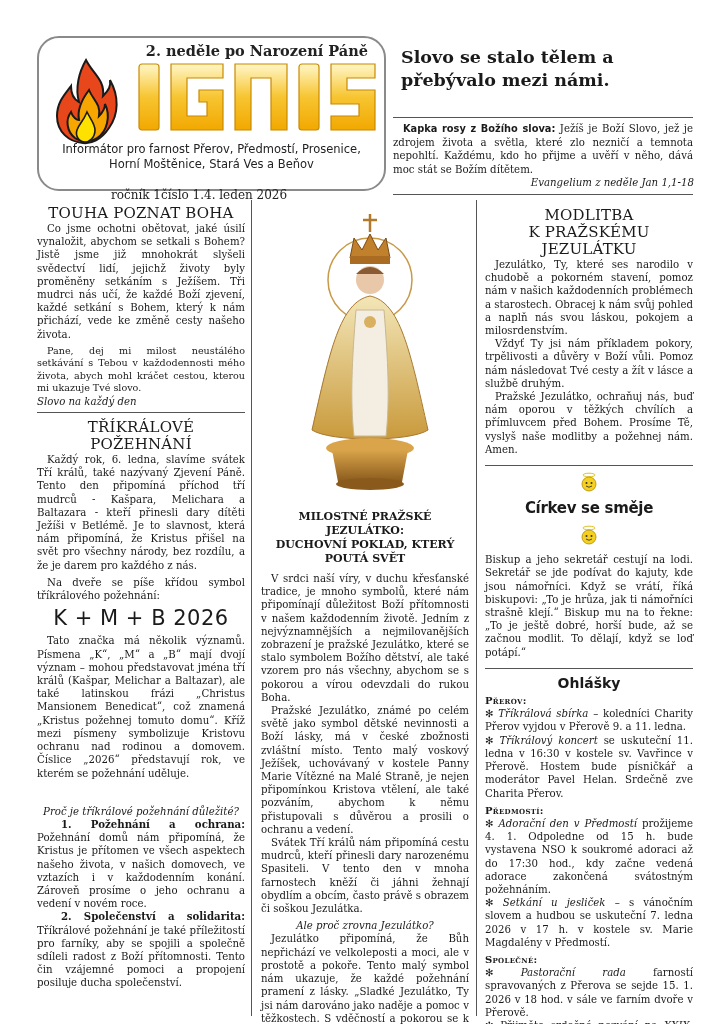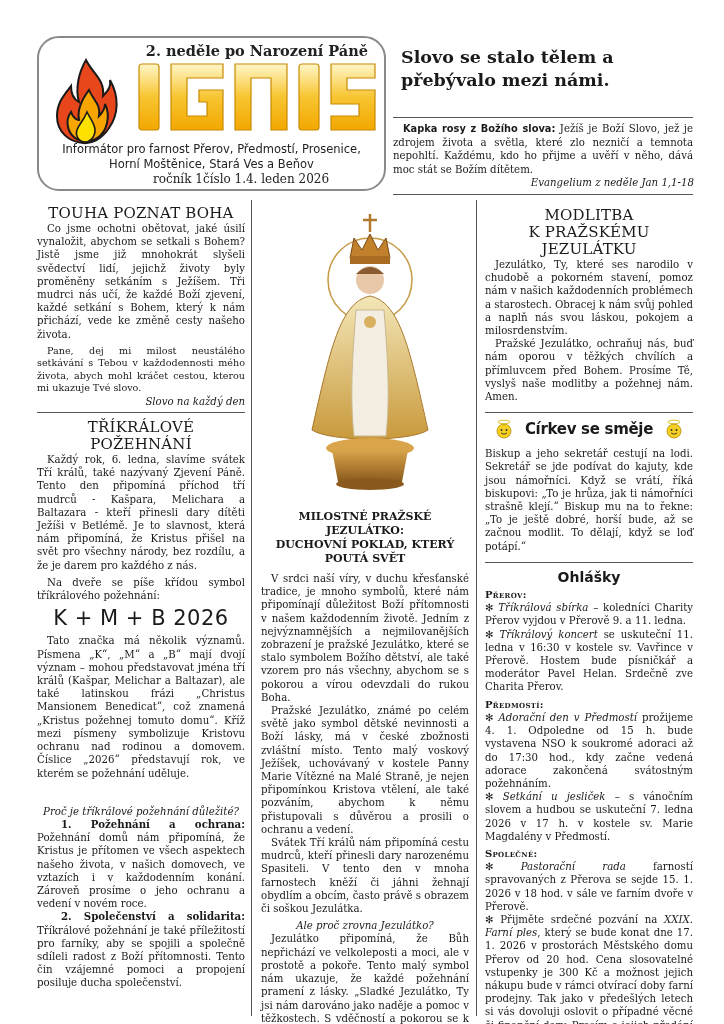--- a/index.html
+++ b/index.html
@@ -17,23 +17,23 @@
   }
   .masthead .flame { position: absolute; left: 14px; top: 18px; width: 66px; height: 90px; }
   .masthead .logo {
     position: absolute; left: 98px; top: 20px; width: 240px; height: 76px;
   }
   .masthead .info {
     position: absolute; left: 10px; right: 10px; top: 104px; text-align: center;
     font-family: "DejaVu Sans", sans-serif; font-size: 11.5px; line-height: 15px; color: #222;
   }
   .masthead .meta {
-    position: absolute; left: 72px; top: 134px; width: 260px;
+    position: absolute; left: 72px; top: 150px; width: 260px;
     font-family: "DejaVu Serif", serif; font-size: 12px; color: #222;
-    display: flex; justify-content: center;
+    display: flex; justify-content: flex-start;
   }
 
   
   .psalm { position: absolute; left: 401px; top: 45px; width: 290px; }
   .psalm .label { font-family: "DejaVu Sans", sans-serif; font-size: 10.5px; color: #222; margin-left: 10px; }
   .psalm .text { font-family: "DejaVu Serif", serif; font-weight: bold; font-size: 17.5px; line-height: 23px; margin-top: 1px; }
   .rule { position: absolute; height: 0; border-top: 1.6px solid #555; }
   .dew {
     position: absolute; left: 393px; top: 122px; width: 300px;
     font-size: 10.2px; line-height: 13.6px; text-align: justify; text-indent: 10px;
@@ -46,30 +46,30 @@
   .col p { text-align: justify; text-indent: 10px; }
   .col h2 { text-align: center; font-weight: normal; font-size: 15px; line-height: 17px; letter-spacing: 0.2px; }
   .col h3 { text-align: center; font-weight: bold; font-size: 11px; line-height: 14px; }
   .vrule { position: absolute; width: 0; border-left: 1.6px solid #555; }
 
   .c1 { left: 37px; top: 205px; width: 208px; }
   .c2 { left: 261px; top: 510px; width: 208px; }
   .c3 { left: 485px; top: 207px; width: 208px; }
 
   .prayer { text-indent: 10px; text-align: justify; font-size: 9.6px; line-height: 12.5px; margin-top: 4px; }
-  .sig { text-align: right; font-style: italic; }
+  .sig { font-style: italic; }
   .kmb { text-align: center; font-family: "DejaVu Sans", sans-serif; font-size: 21px; margin: 10px 0 9px; letter-spacing: 0.5px; }
   .q { text-align: center; font-style: italic; margin: 4px 0 0; }
   .item { text-align: justify; }
   .item b { font-weight: bold; margin-left: 24px; }
 
   .statue { position: absolute; left: 290px; top: 210px; width: 160px; height: 290px; }
 
   .church-title {
-    display: flex; align-items: center; justify-content: center; gap: 10px; margin: 6px 0 8px;
+    display: flex; align-items: center; justify-content: center; gap: 10px; margin: 6px 0 8px; flex-direction: column;
   }
   .church-title span.t { font-family: "DejaVu Sans", sans-serif; font-weight: bold; font-size: 15px; letter-spacing: -0.3px; }
   .emoji { width: 22px; height: 20px; }
   .ann-title { text-align: center; font-family: "DejaVu Sans", sans-serif; font-weight: bold; font-size: 14px; margin: 8px 0 4px; }
   .sec { font-weight: bold; font-size: 10px; letter-spacing: 0.3px; margin-top: 3px; font-variant: small-caps; }
   .ann p { text-indent: 0; }
   .ann i { font-style: italic; }
 </style>
 </head>
 <body>
@@ -170,20 +170,21 @@
   <p>Pražské Jezulátko, známé po celém světě jako symbol dětské nevinnosti a Boží lásky, má v české zbožnosti zvláštní místo. Tento malý voskový Ježíšek, uchovávaný v kostele Panny Marie Vítězné na Malé Straně, je nejen připomínkou Kristova vtělení, ale také pozváním, abychom k němu přistupovali s důvěrou a prosili o ochranu a vedení.</p>
   <p>Svátek Tří králů nám připomíná cestu mudrců, kteří přinesli dary narozenému Spasiteli. V tento den v mnoha farnostech kněží či jáhni žehnají obydlím a obcím, často právě s obrazem či soškou Jezulátka.</p>
   <div class="q">Ale proč zrovna Jezulátko?</div>
   <p>Jezulátko připomíná, že Bůh nepřichází ve velkoleposti a moci, ale v prostotě a pokoře. Tento malý symbol nám ukazuje, že každé požehnání pramení z lásky. „Sladké Jezulátko, Ty jsi nám darováno jako naděje a pomoc v těžkostech. S vděčností a pokorou se k Tobě obracíme a prosíme Tě o pomoc v našich potřebách.“</p>
 </div>
 
 <div class="col c3">
   <h2>MODLITBA</h2>
   <h2>K PRAŽSKÉMU JEZULÁTKU</h2>
   <p>Jezulátko, Ty, které ses narodilo v chudobě a pokorném stavení, pomoz nám v našich každodenních problémech a starostech. Obracej k nám svůj pohled a naplň nás svou láskou, pokojem a milosrdenstvím.</p>
+  <p>Vždyť Ty jsi nám příkladem pokory, trpělivosti a důvěry v Boží vůli. Pomoz nám následovat Tvé cesty a žít v lásce a službě druhým.</p>
   <p>Pražské Jezulátko, ochraňuj nás, buď nám oporou v těžkých chvílích a přímluvcem před Bohem. Prosíme Tě, vyslyš naše modlitby a požehnej nám. Amen.</p>
   <div style="border-top:1.6px solid #555; margin:9px 0 0;"></div>
 
   <div class="church-title">
     <svg class="emoji" viewBox="0 0 22 20">
       <ellipse cx="11" cy="3" rx="6" ry="1.8" fill="none" stroke="#e0c020"></ellipse>
       <circle cx="11" cy="12" r="7" fill="#f5d020" stroke="#b08a00" stroke-width="0.8"></circle>
       <circle cx="8.5" cy="11" r="1" fill="#333"></circle>
         <circle cx="13.5" cy="11" r="1" fill="#333"></circle>
       <path d="M8 14 Q11 16.5 14 14" fill="none" stroke="#333" stroke-width="0.9"></path>

